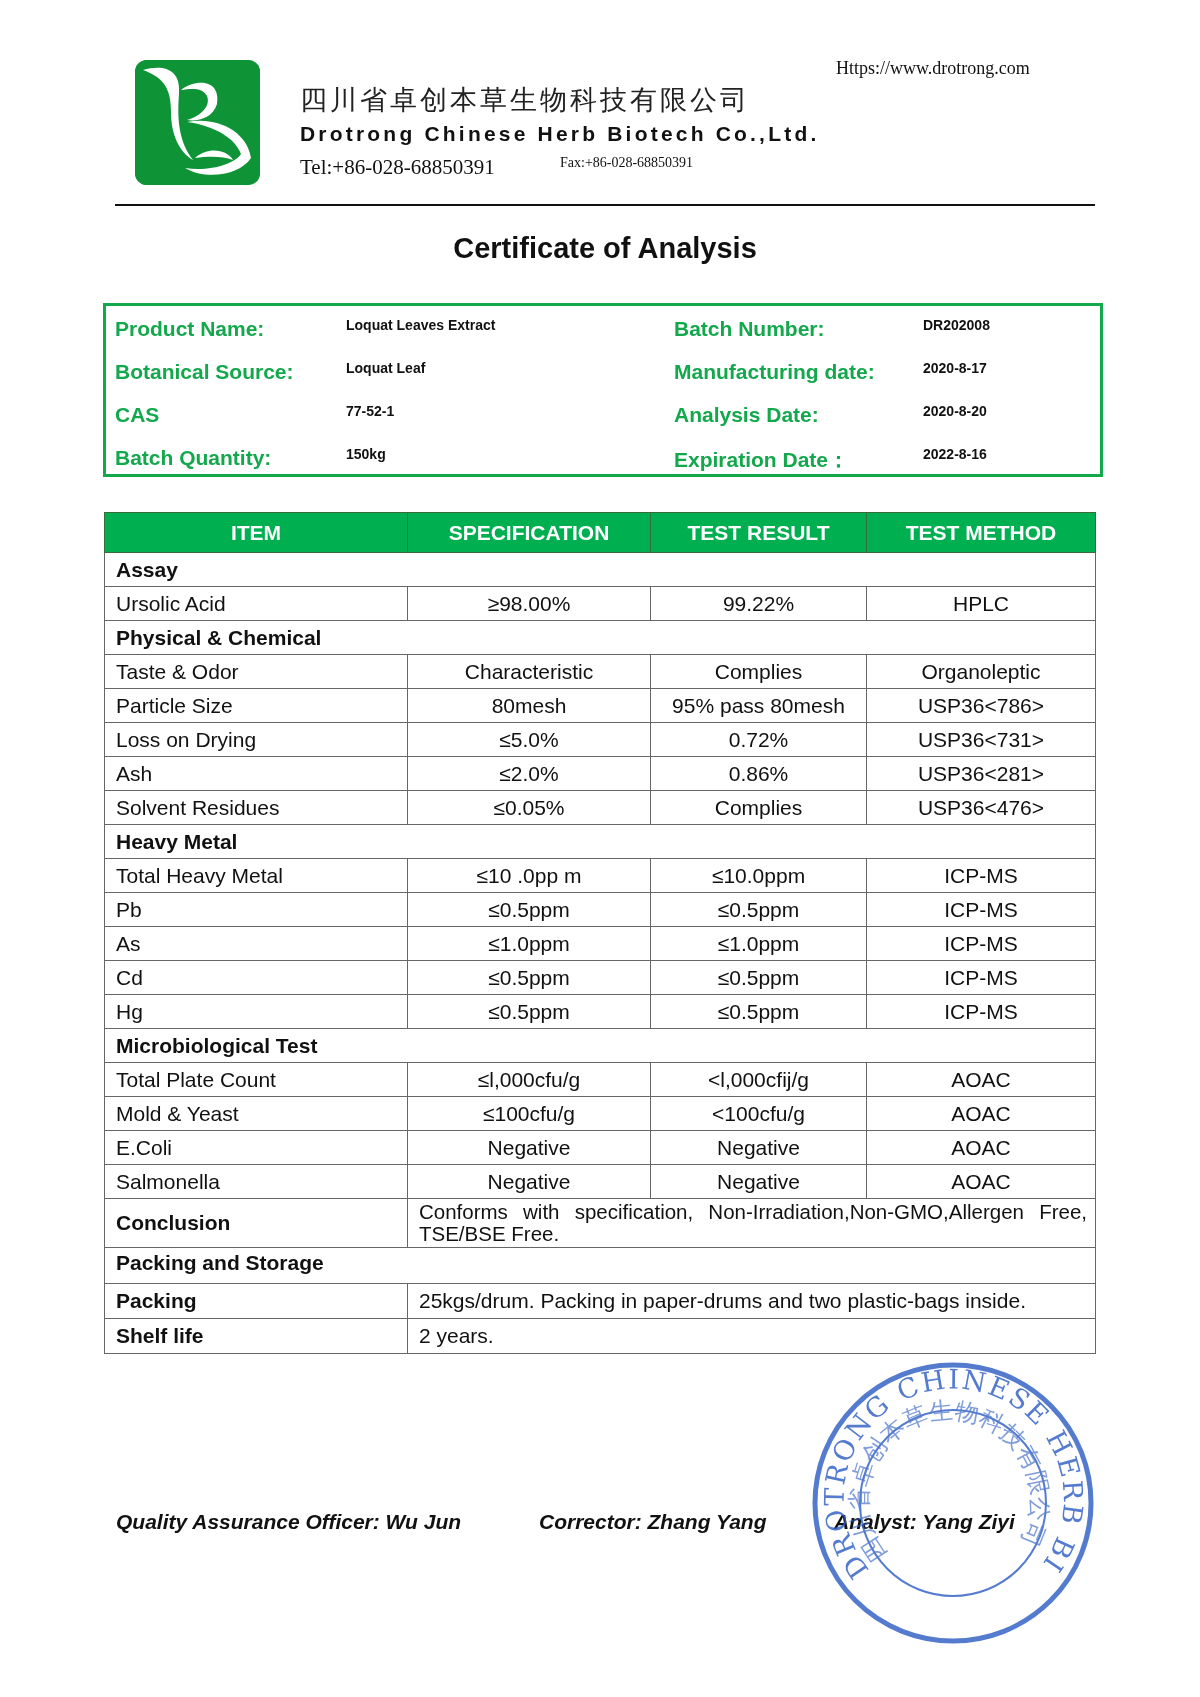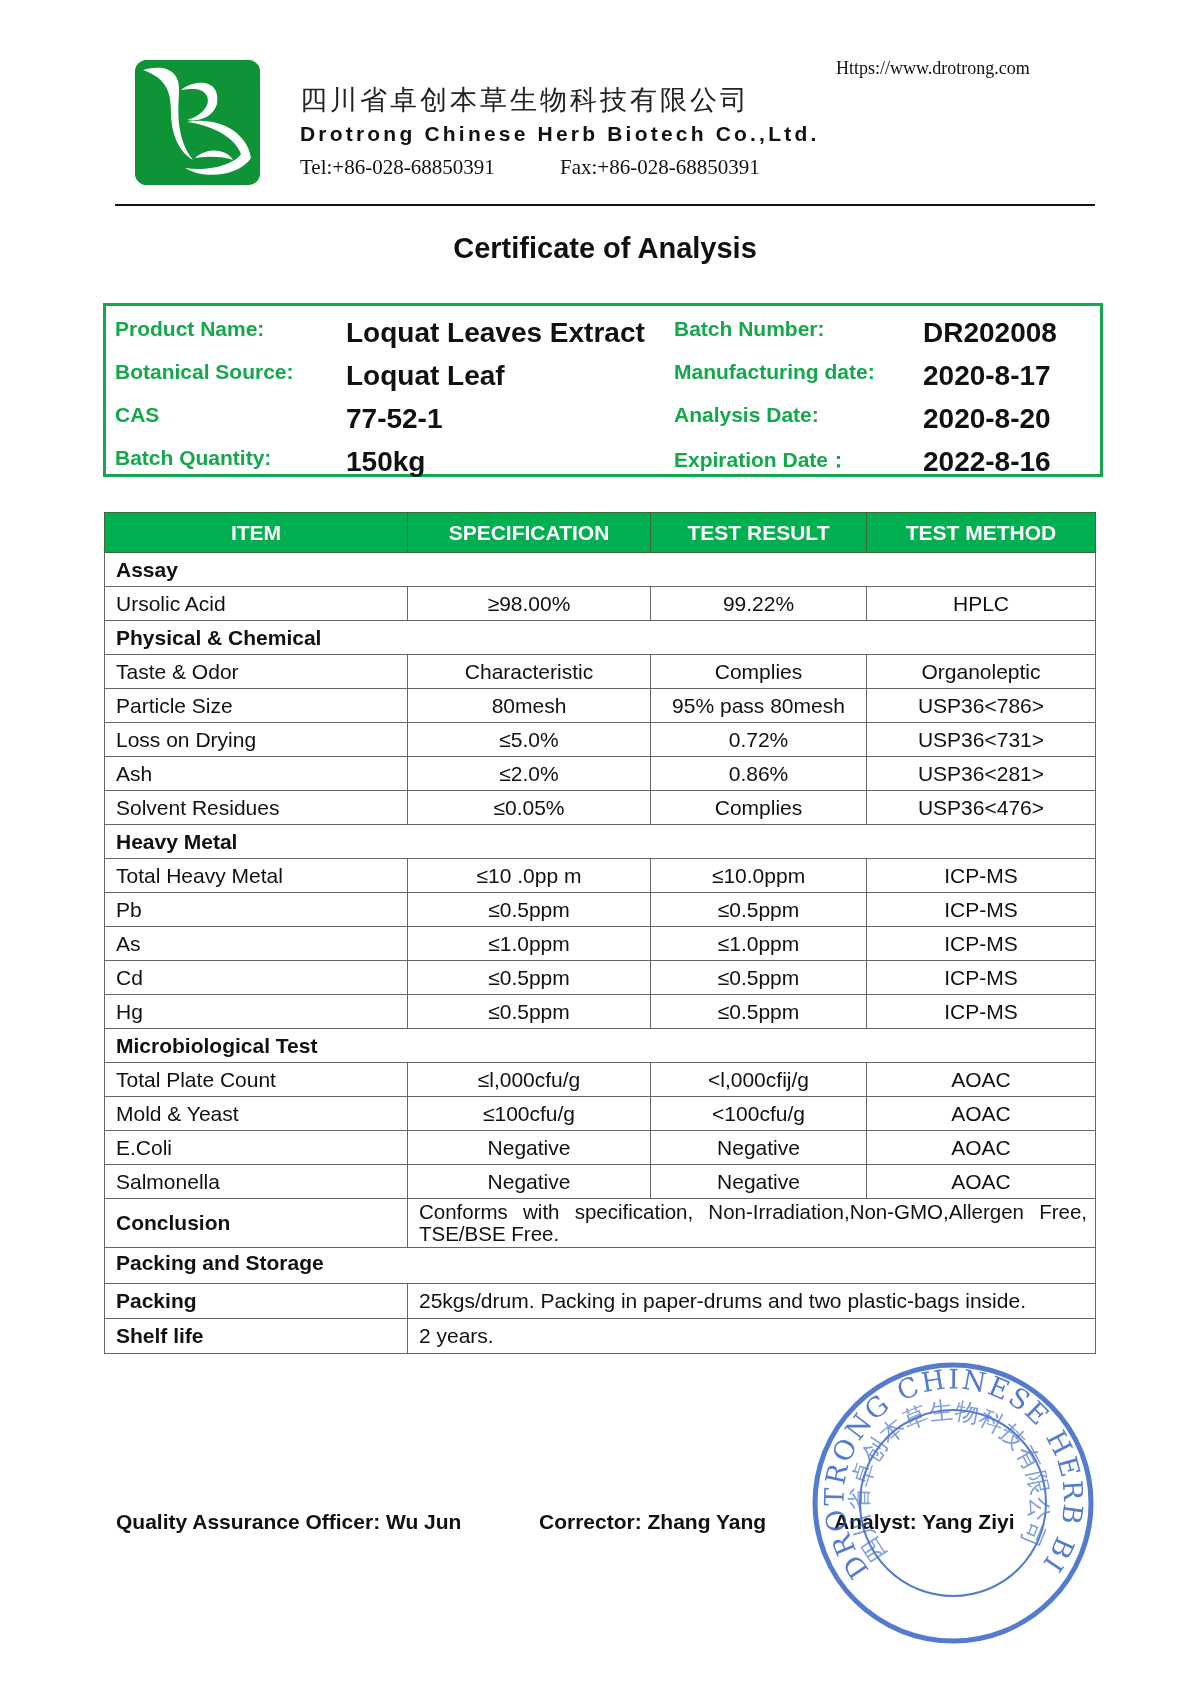--- a/index.html
+++ b/index.html
@@ -6,43 +6,43 @@
   body { width:1200px; height:1697px; position:relative; overflow:hidden;
          font-family:"Liberation Sans", "DejaVu Sans", sans-serif; color:#111; }
   .abs { position:absolute; }
 
   
   .logo { left:135px; top:60px; width:125px; height:125px; border-radius:12px; background:#0E9436; overflow:hidden; }
   .logo svg { width:125px; height:125px; display:block; }
   .cn-name { left:300px; top:82px; font-family:"DejaVu Serif", "Liberation Serif", serif; font-size:27px; letter-spacing:3px; color:#222; font-weight:normal; }
   .en-name { left:300px; top:122px; font-size:21px; font-weight:bold; letter-spacing:3.2px; color:#111; }
   .tel { left:300px; top:155px; font-family:"Liberation Serif", serif; font-size:21px; color:#111;text-align:right; }
-  .fax { left:560px; top:155px; font-family:"Liberation Serif", serif; font-size:21px; color:#111; }
+  .fax { left:560px; top:155px; font-family:"Liberation Serif", serif; font-size:14px; color:#111; }
   .url { left:836px; top:58px; font-family:"Liberation Serif", serif; font-size:18px; color:#111; }
   .hr  { left:115px; top:204px; width:980px; height:2px; background:#111; }
   .title { left:0; top:232px; width:1210px; text-align:center; font-size:29px; font-weight:bold; color:#111; }
 
   
   .info { left:103px; top:303px; width:1000px; height:174px; border:3px solid #12A84B; box-sizing:border-box; }
   .info .lbl { position:absolute; font-size:21px; font-weight:bold; color:#12A84B; }
-  .info .val { position:absolute; font-size:28px; font-weight:bold; color:#111; }
+  .info .val { position:absolute; font-size:14px; font-weight:bold; color:#111; }
 
   
   table.coa { position:absolute; left:104px; top:512px; width:991px; border-collapse:collapse; table-layout:fixed; }
   table.coa td, table.coa th { border:1.5px solid #666; padding:0 0 0 11px; font-size:21px; height:34px; box-sizing:border-box; overflow:hidden; white-space:nowrap; }
   table.coa th { background:#00B050; color:#fff; font-weight:bold; text-align:center; padding:4px; height:40px; border-color:#3a6b3a; }
   table.coa td.c { text-align:center; padding:0; }
   table.coa td.sec { font-weight:bold; }
   table.coa td.bold { font-weight:bold; }
   table.coa td.wrap { white-space:normal; line-height:22px; }
   table.coa td.just { text-align:justify; text-align-last:left; }
   table.coa td.wrap2 { white-space:normal; line-height:31px; padding-top:0; }
 
   
-  .sig { top:1510px; font-size:21px; font-weight:bold; color:#111; }
+  .sig { top:1510px; font-size:21px; font-weight:bold; color:#111;font-style:italic; }
 
   
   .stamp { left:810px; top:1360px; width:290px; height:290px; opacity:0.82; pointer-events:none; }
 </style>
 </head>
 <body>
 
 <div class="abs logo">
   <svg viewBox="0 0 125 125">
     <rect width="125" height="125" fill="#0E9436"></rect>

